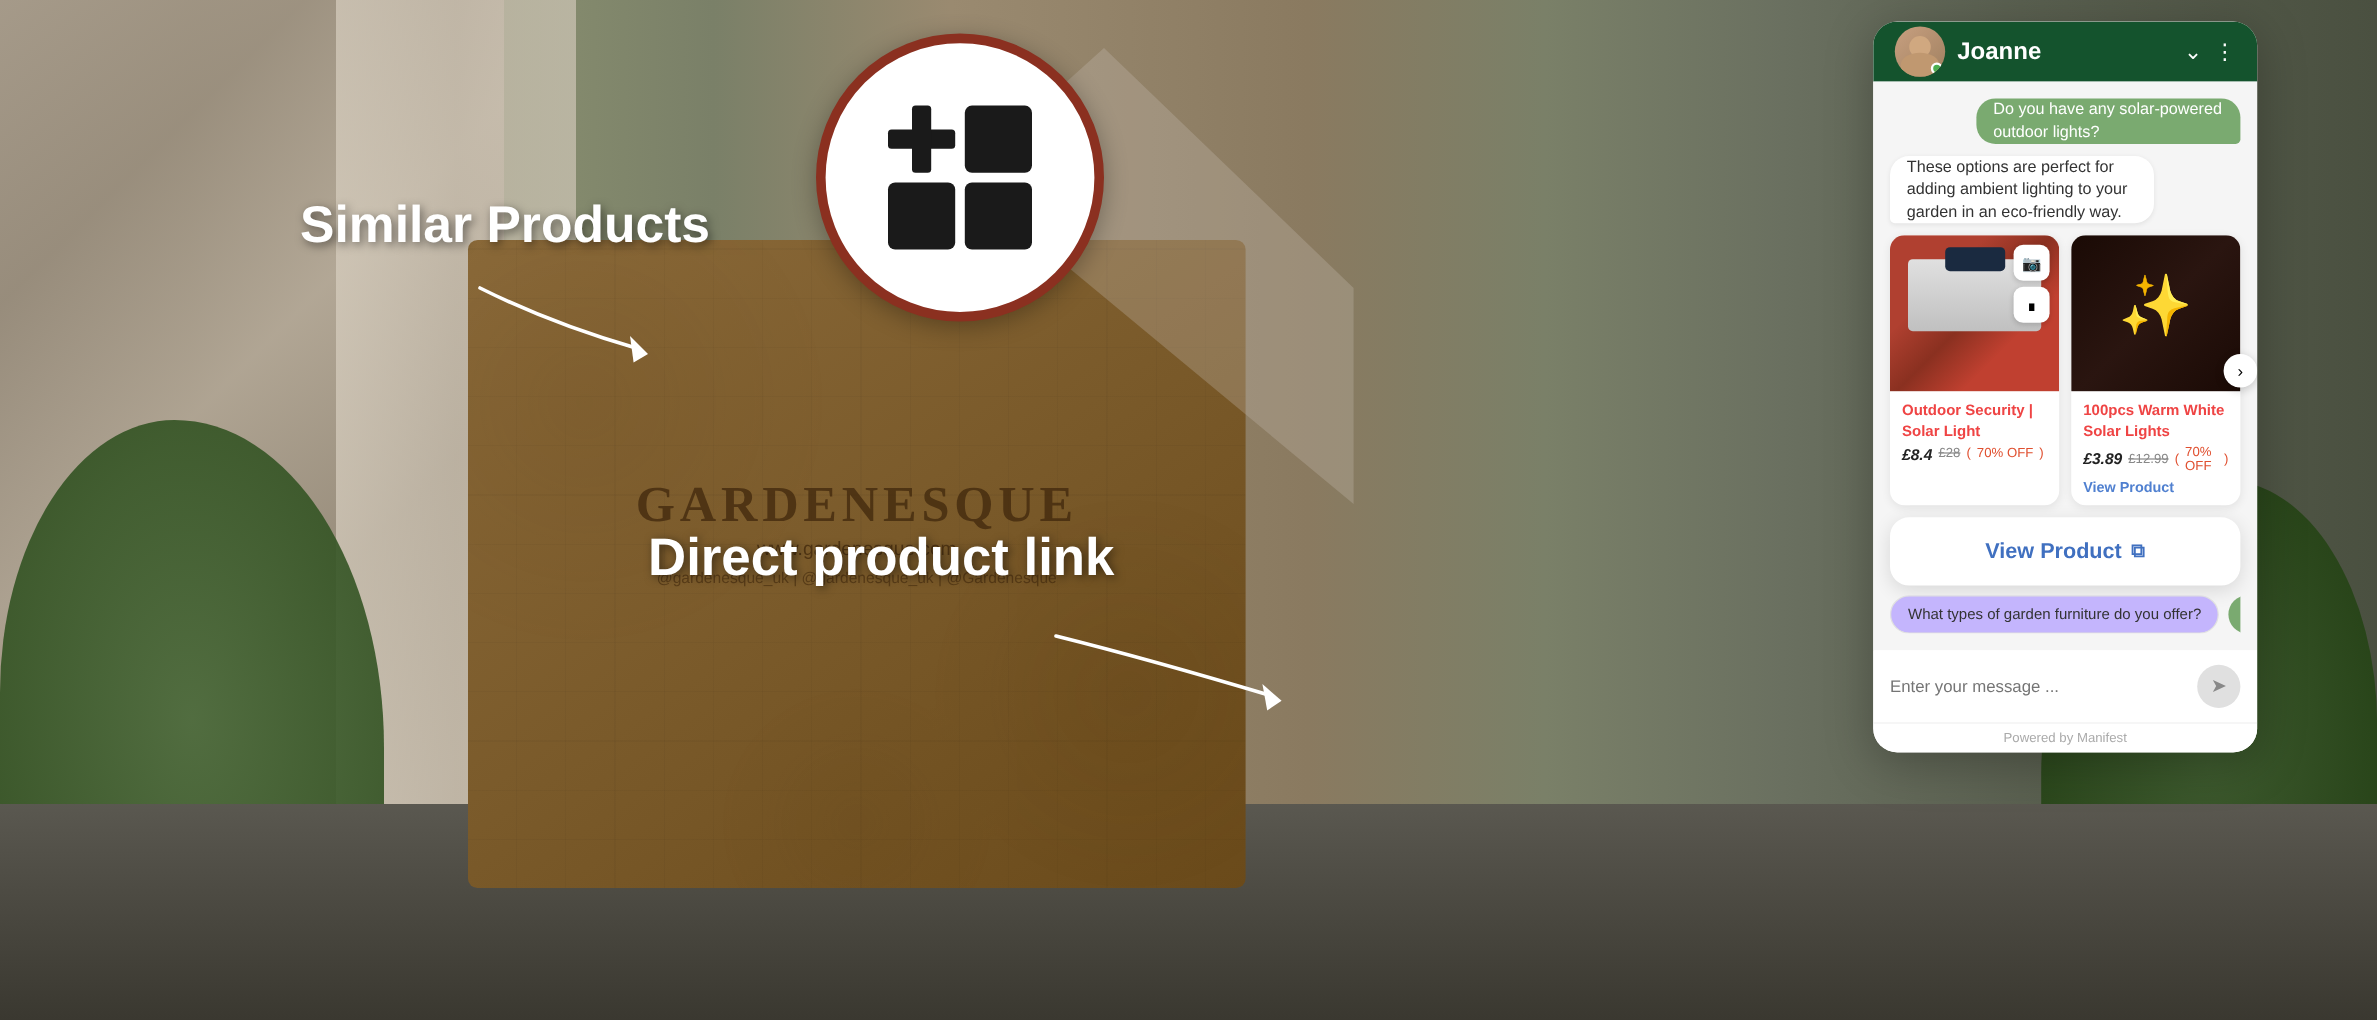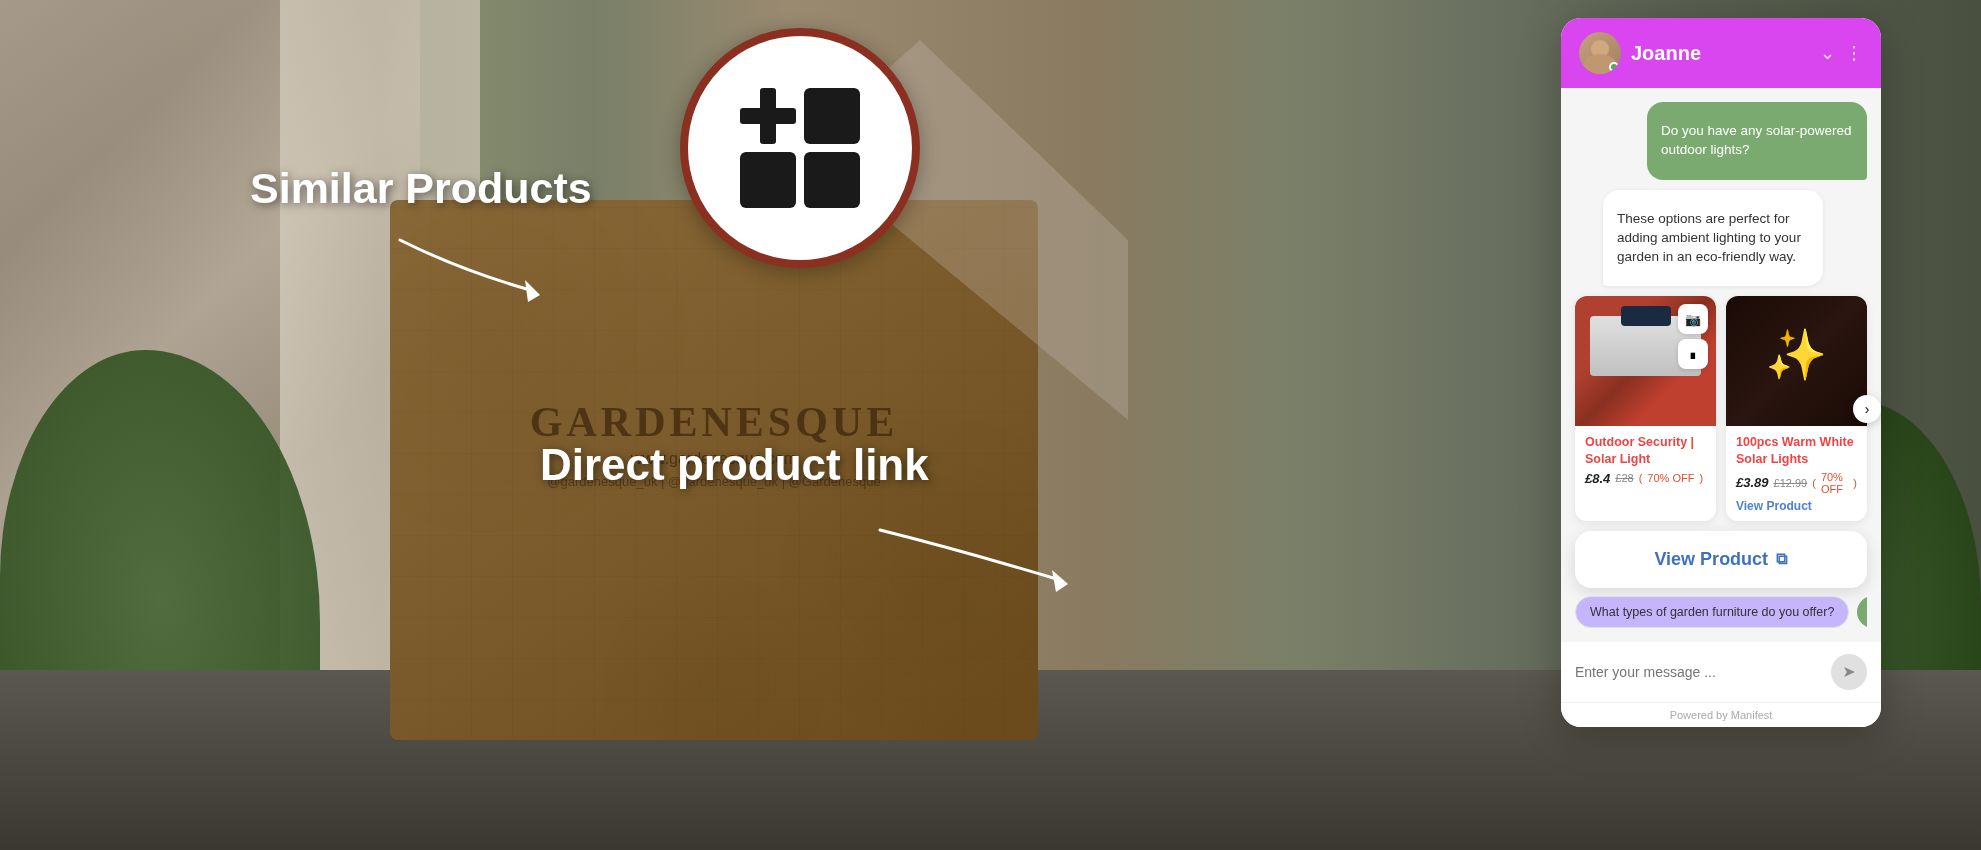--- a/index.html
+++ b/index.html
@@ -239,22 +239,22 @@
       right: 100px;
       width: 320px;
       background: white;
       border-radius: 20px;
       box-shadow: 0 8px 40px rgba(0,0,0,0.25);
       overflow: hidden;
       z-index: 20;
     }
 
     .chat-header {
-      background: #d946ef;
-      padding: 14px 18px;
+      background: #14532d;
+      padding: 4px 18px;
       display: flex;
       align-items: center;
       gap: 10px;
     }
 
     .chat-avatar {
       width: 42px;
       height: 42px;
       border-radius: 50%;
       background: linear-gradient(135deg, #c8a080, #a08060);
@@ -334,26 +334,25 @@
 
     .msg-bubble.from-user {
       justify-content: flex-end;
     }
 
     .msg-bubble.from-bot {
       justify-content: flex-start;
     }
 
     .bubble-text {
-      padding: 20px 14px;
+      padding: 0 14px;
       border-radius: 16px;
       font-size: 13.5px;
       line-height: 1.4;
       max-width: 220px;
-      margin-left: 28px;
     }
 
     .msg-bubble.from-user .bubble-text {
       background: #7aaa70;
       color: white;
       border-bottom-right-radius: 4px;
     }
 
     .msg-bubble.from-bot .bubble-text {
       background: white;

